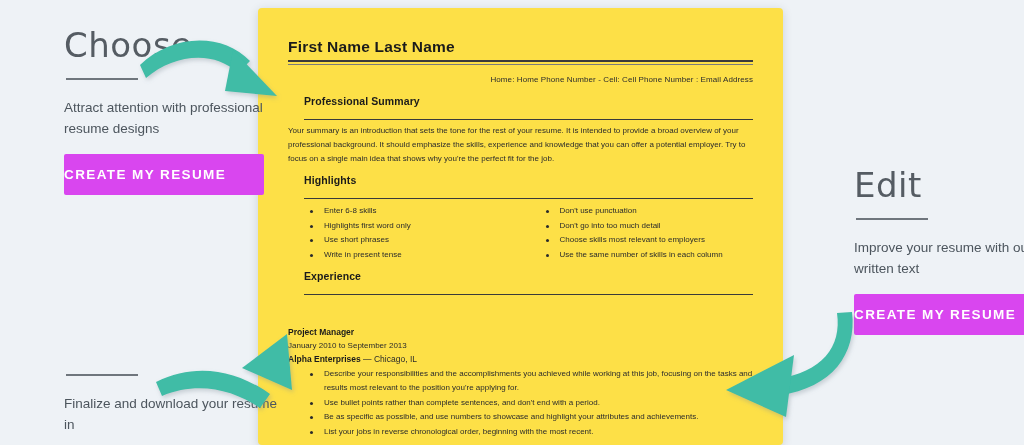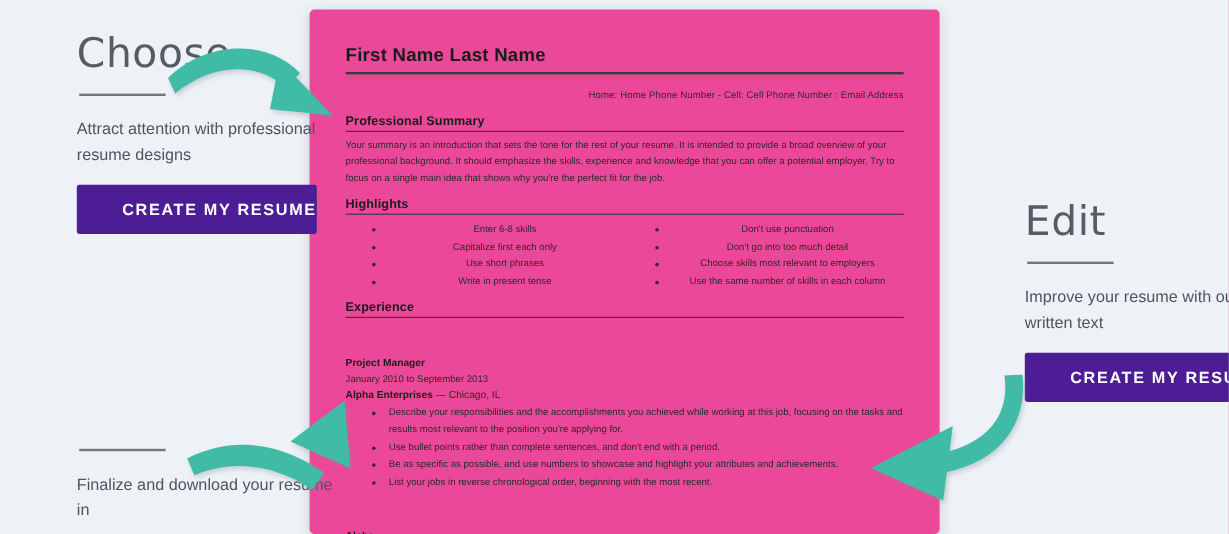--- a/index.html
+++ b/index.html
@@ -24,36 +24,36 @@
     width:72px;height:2px;background:#6f767d;
     margin:16px 0 18px 2px;
   }
   .promo-sub{
     font-size:13.5px;color:#4c555d;line-height:1.55;
     width:215px;
     font-family:Liberation Sans, sans-serif;
   }
   .cta{
     display:block;margin-top:14px;
-    background:#4c1d95;color:#fff;border:0;
+    background:#d946ef;color:#fff;border:0;
     font-size:13.5px;font-weight:bold;letter-spacing:1.4px;
-    padding:13px 0;width:200px;text-align:right;
+    padding:13px 0;width:200px;text-align:left;
     border-radius:2px;cursor:pointer;
     font-family:"Liberation Sans", sans-serif;
   }
   #promo-choose{left:16px;top:28px;}
   #promo-edit{left:806px;top:168px;}
   #promo-edit .cta{width:200px;}
   #promo-complete{left:16px;top:358px;}
 
   
   .doc{
     position:absolute;left:258px;top:8px;
     width:525px;height:437px;
-    background:#ec4899;border-radius:4px;
+    background:#fde047;border-radius:4px;
     box-shadow:0 2px 10px rgba(40,60,80,.18);
     overflow:hidden;
     box-sizing:border-box;
     padding:30px 30px 0 30px;
     color:#222;
   }
   .doc-name{
     font-size:15.5px;font-weight:bold;color:#1b1b1b;
     letter-spacing:.2px;margin:0 0 4px 0;
   }
@@ -62,38 +62,38 @@
     border-bottom:1px solid #7b7b7b;
     height:2px;margin-bottom:9px;
   }
   .contact{
     text-align:right;font-size:8px;color:#2c2c2c;line-height:1.55;
     margin-bottom:9px;letter-spacing:.1px;
   }
   .sec-head{
     font-size:10.5px;font-weight:bold;color:#1b1b1b;
     border-bottom:1.6px solid #3a3a3a;
-    padding-bottom:2px;margin:0 0 4px 0;
+    padding-bottom:12px;margin:0 0 4px 16px;
     letter-spacing:.1px;
   }
   .sec-head.tight{margin-top:8px;}
   .para{
     font-size:8px;line-height:1.75;color:#2b2b2b;
     margin:0 0 8px 0;text-align:left;
   }
   ul.bul{margin:1px 0 0 0;padding:0 0 0 22px;list-style:none;}
   ul.bul li{
     font-size:8px;line-height:1.75;color:#2b2b2b;
     position:relative;padding-left:14px;margin-bottom:.5px;
   }
   ul.bul li:before{
     content:"";position:absolute;left:0;top:6px;
     width:3px;height:3px;border-radius:50%;background:#2b2b2b;
   }
-  .cols{display:flex;gap:0;text-align:center;}
+  .cols{display:flex;gap:0;}
   .cols>div{flex:1;}
   .cols>div:last-child{padding-left:6px;}
   .job-title{font-size:8.5px;font-weight:bold;color:#1b1b1b;line-height:1.6;}
   .job-dates{font-size:8px;color:#2b2b2b;line-height:1.6;}
   .job-co{font-size:8.5px;color:#2b2b2b;line-height:1.6;}
   .job-co b{font-weight:bold;color:#1b1b1b;}
   .blk{margin-bottom:5px;margin-top:31px;}
 
   
   .arrow{position:absolute;pointer-events:none;}
@@ -116,21 +116,21 @@
     </div>
 
     <div class="sec-head">Professional Summary</div>
     <p class="para">Your summary is an introduction that sets the tone for the rest of your resume. It is intended to provide a broad overview of your professional background. It should emphasize the skills, experience and knowledge that you can offer a potential employer. Try to focus on a single main idea that shows why you're the perfect fit for the job.</p>
 
     <div class="sec-head">Highlights</div>
     <div class="cols">
       <div>
         <ul class="bul">
           <li>Enter 6-8 skills</li>
-          <li>Capitalize first each only</li>
+          <li>Highlights first word only</li>
           <li>Use short phrases</li>
           <li>Write in present tense</li>
         </ul>
       </div>
       <div>
         <ul class="bul">
           <li>Don't use punctuation</li>
           <li>Don't go into too much detail</li>
           <li>Choose skills most relevant to employers</li>
           <li>Use the same number of skills in each column</li>

